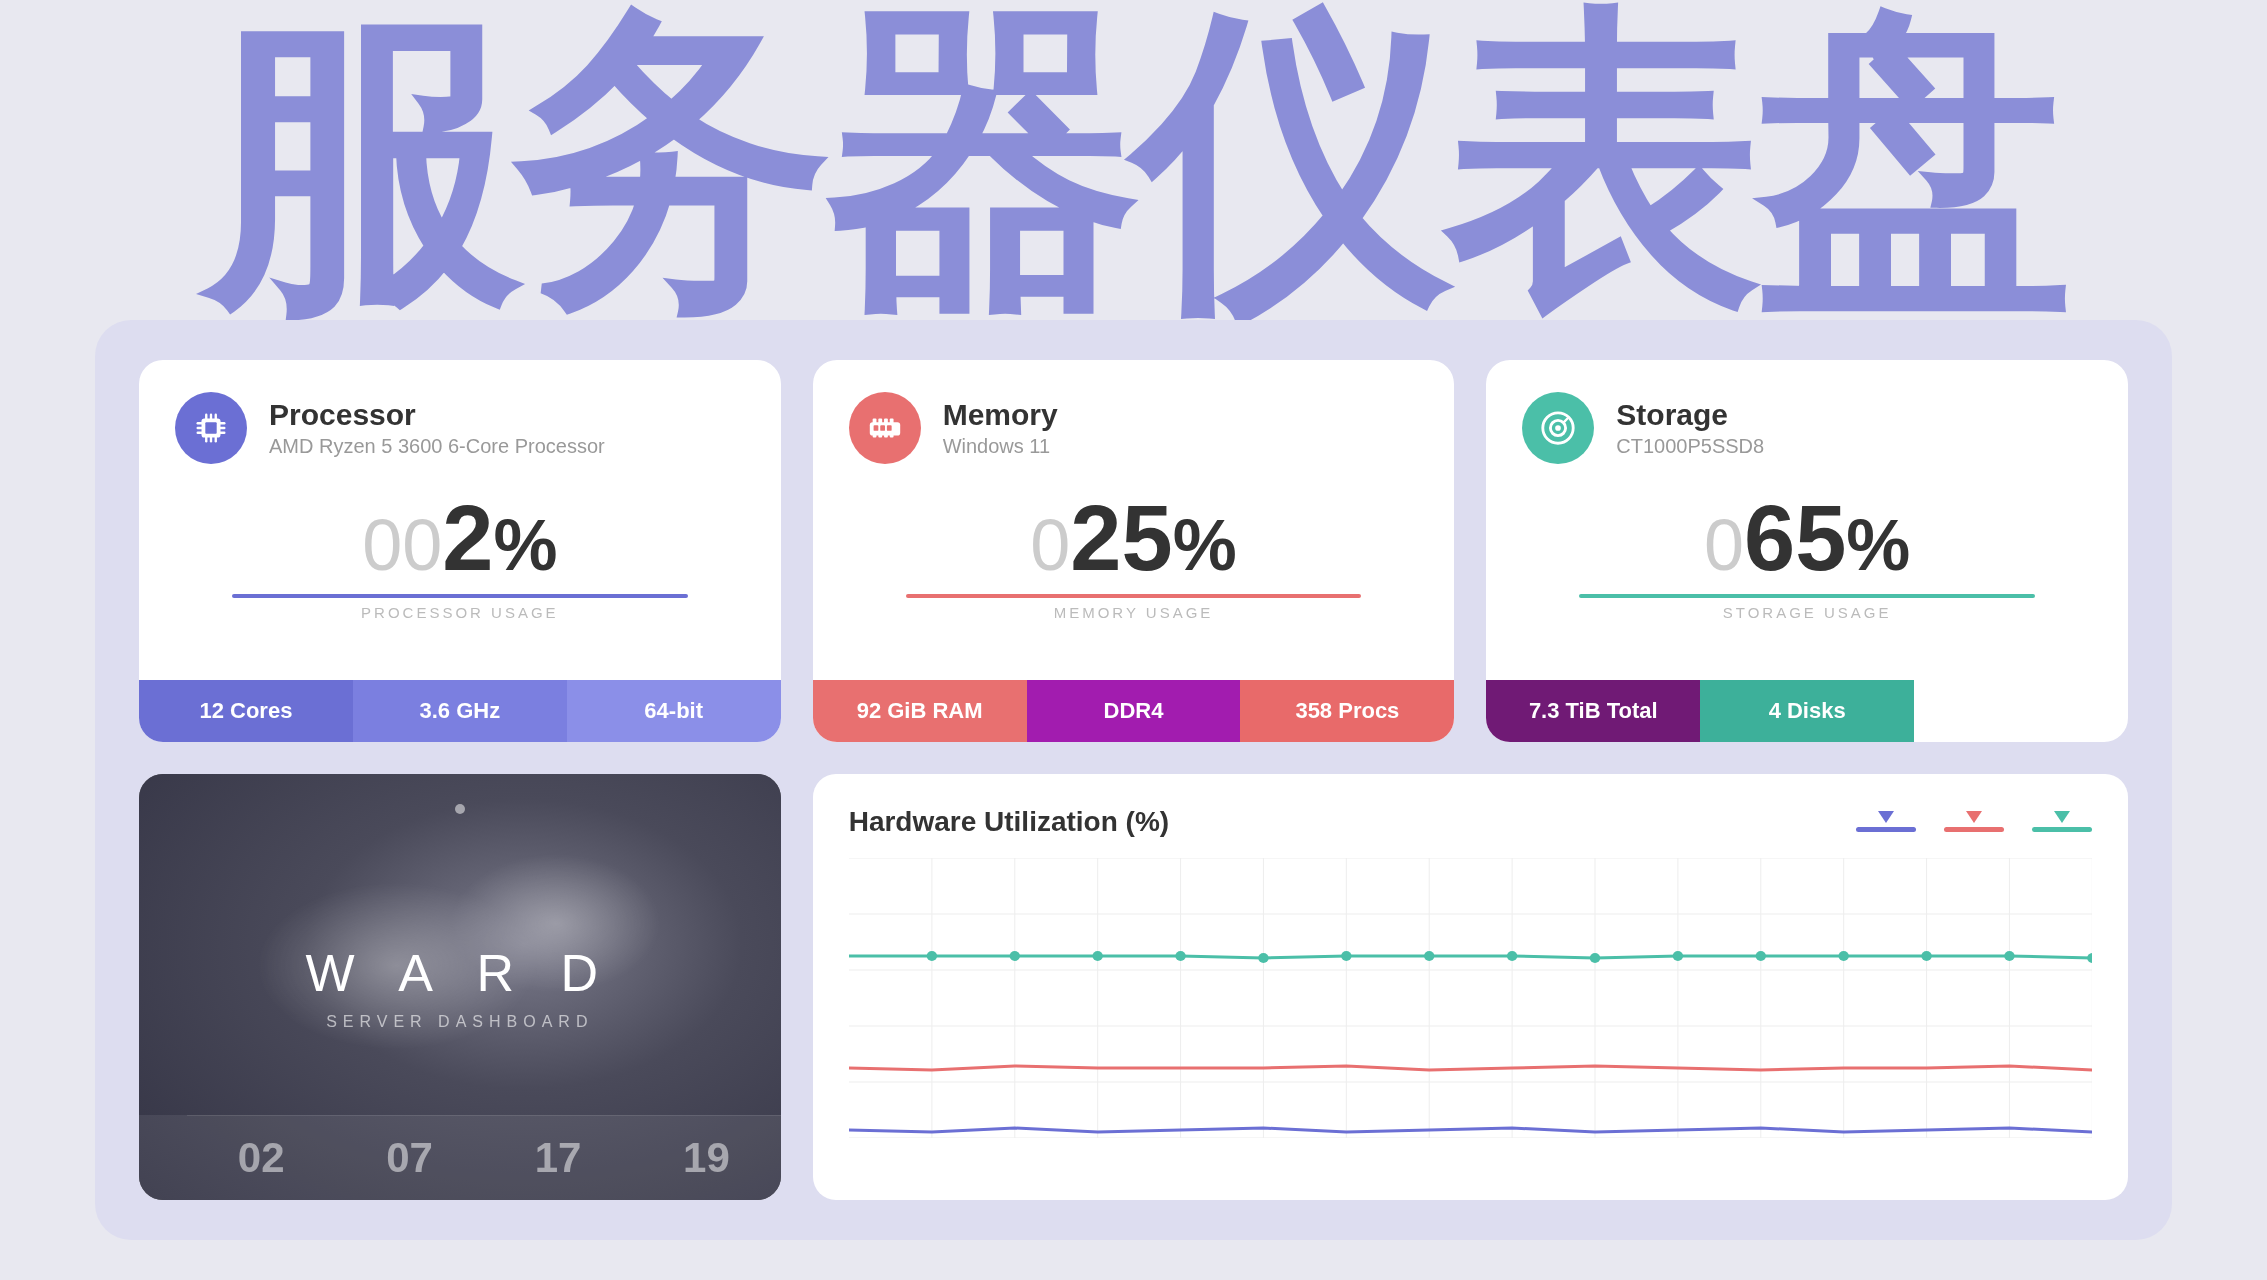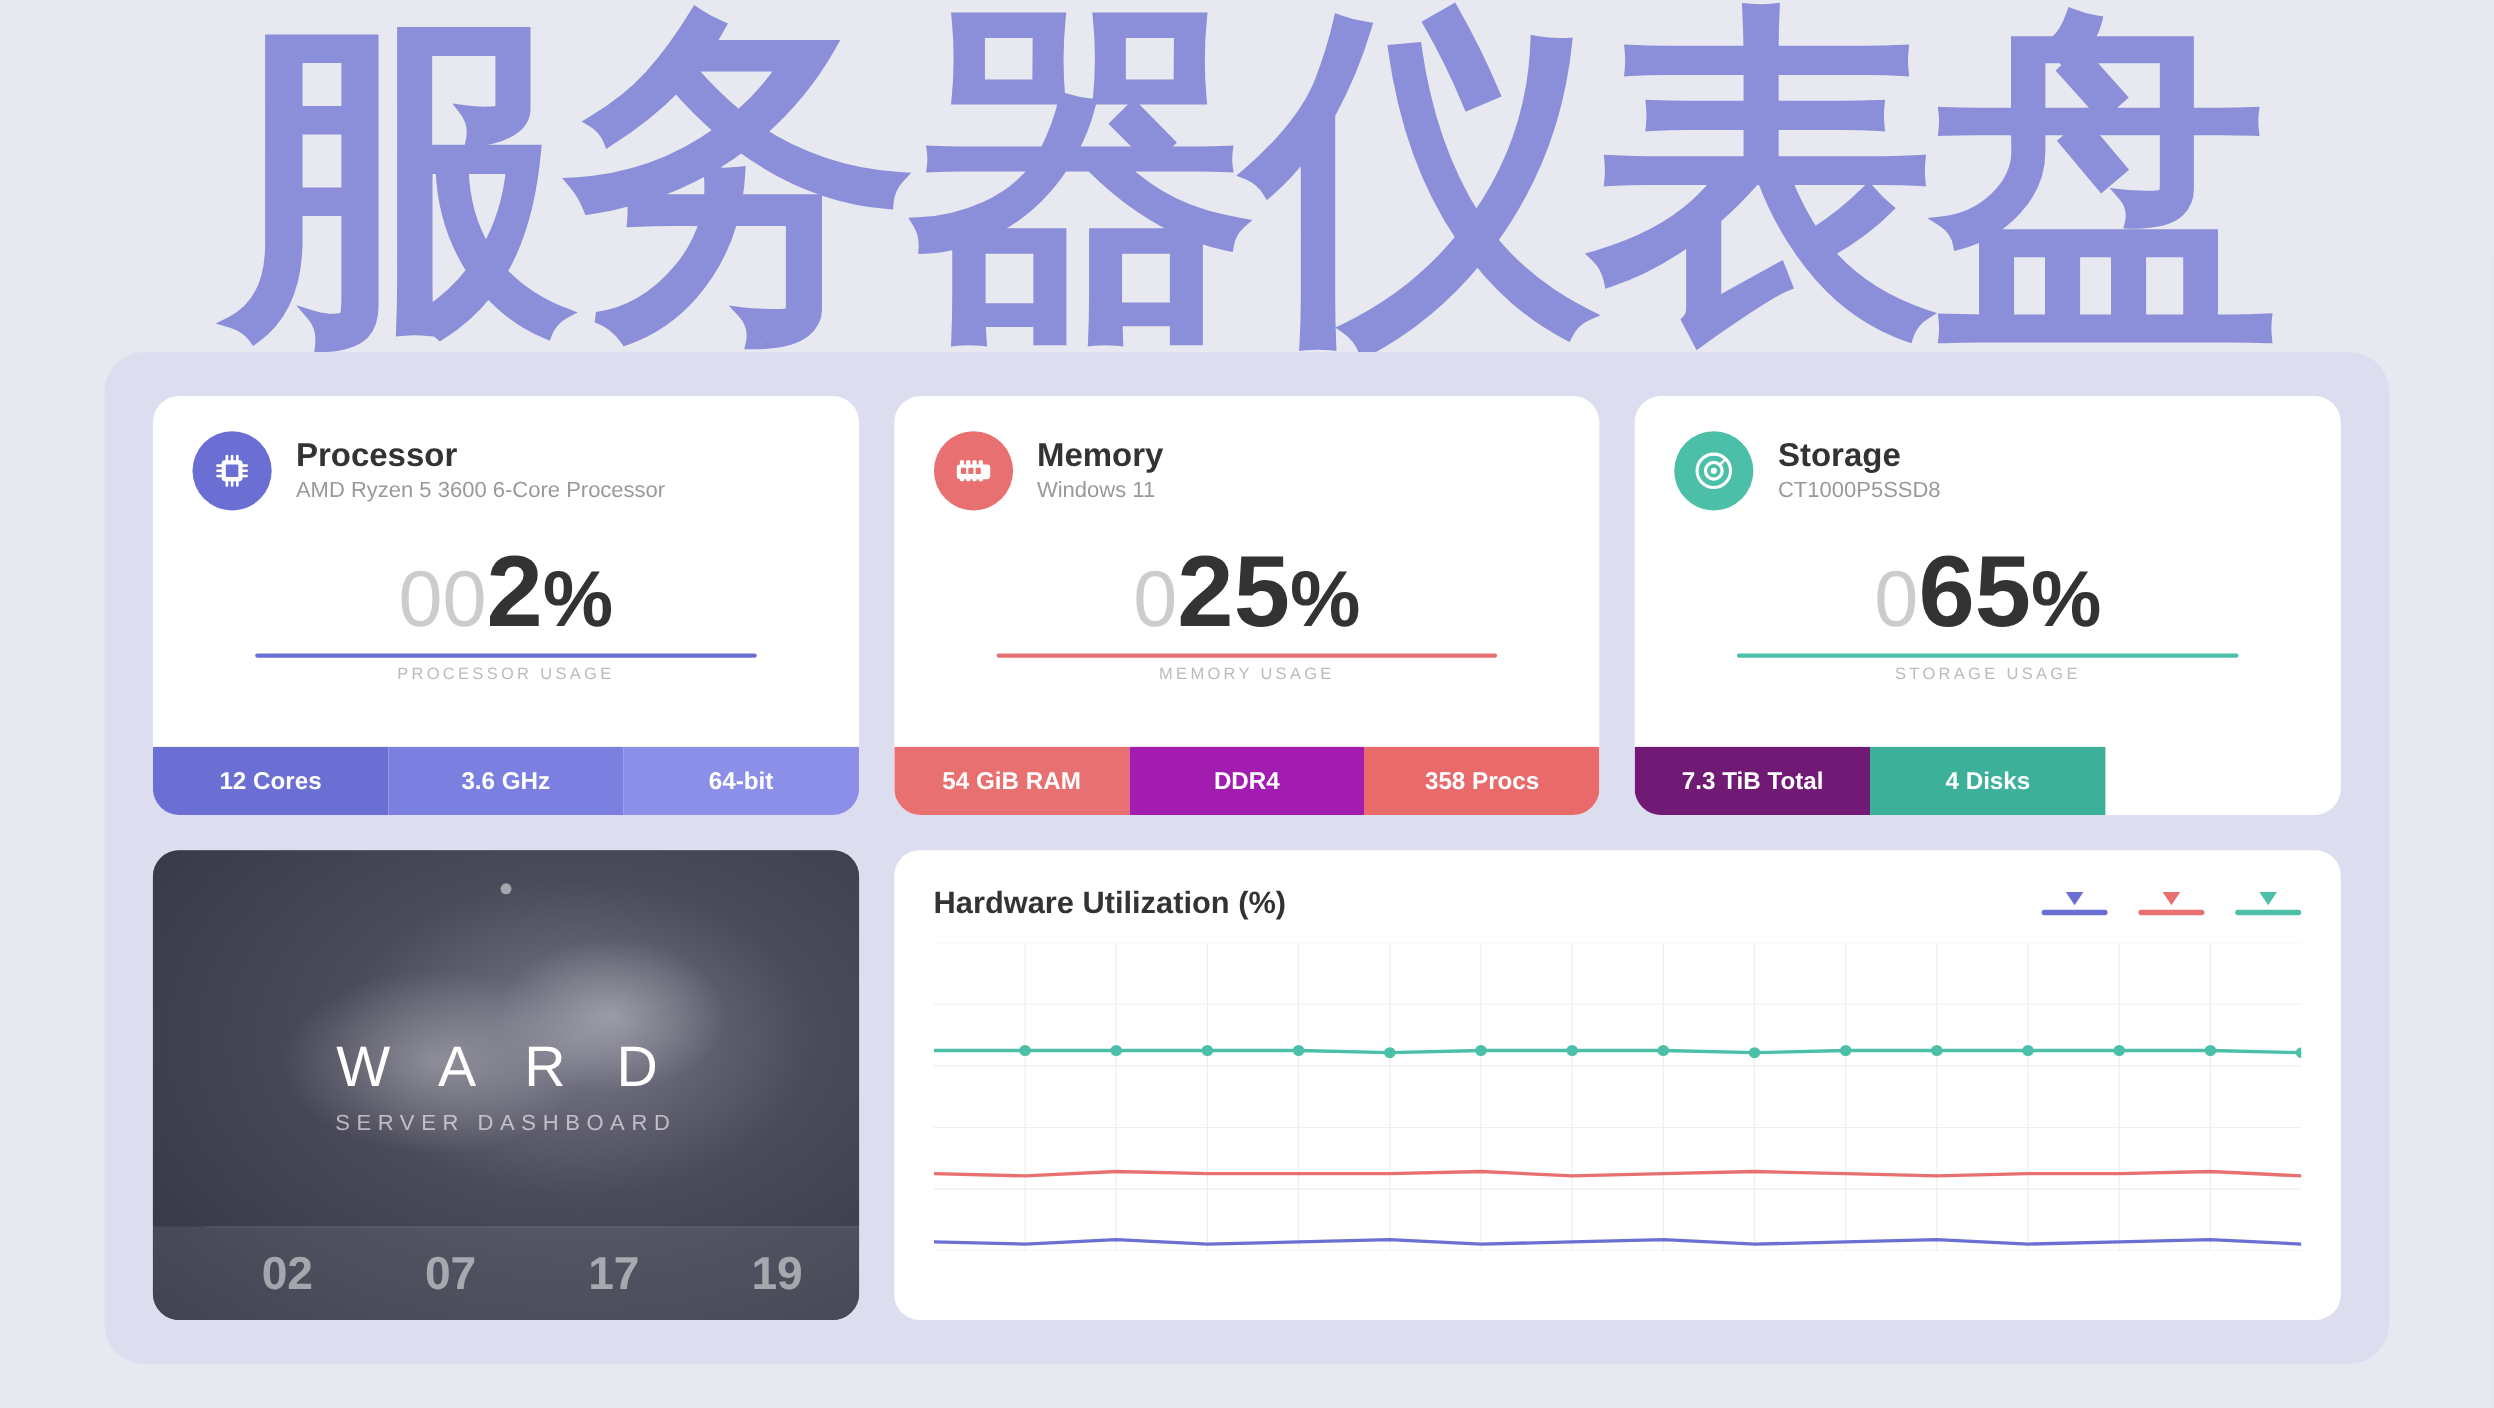--- a/index.html
+++ b/index.html
@@ -214,21 +214,21 @@
 
     .ward-title {
       font-size: 52px;
       font-weight: 300;
       color: #fff;
       letter-spacing: 16px;
       margin-bottom: 10px;
     }
 
     .ward-subtitle {
-      font-size: 20px;
+      font-size: 16px;
       letter-spacing: 6px;
       color: rgba(255,255,255,0.6);
     }
 
     .ward-dot {
       position: absolute;
       top: 30px;
       left: 50%;
       transform: translateX(-50%);
       width: 10px;
@@ -428,21 +428,21 @@
         <div class="usage-number">
           <span class="usage-zero">0</span>
           <span class="usage-value">25</span>
           <span class="usage-percent">%</span>
         </div>
         <div class="usage-bar bar-red"></div>
         <div class="usage-label">MEMORY USAGE</div>
       </div>
     </div>
     <div class="card-footer footer-red">
-      <div class="footer-item">54 GiB RAM</div>
+      <div class="footer-item">92 GiB RAM</div>
       <div class="footer-item">DDR4</div>
       <div class="footer-item">358 Procs</div>
     </div>
   </div>
 
   <div class="card">
     <div class="card-top">
       <div class="card-header">
         <div class="card-icon icon-green">
 

